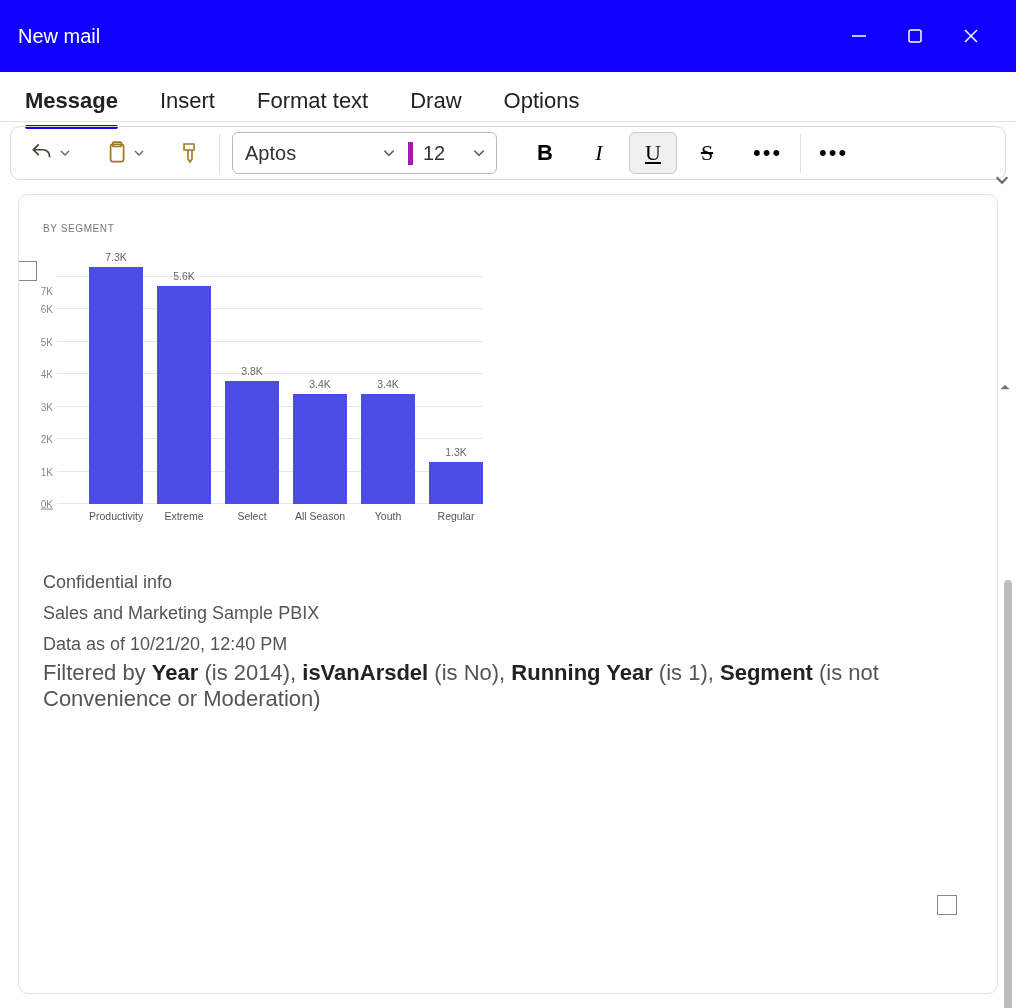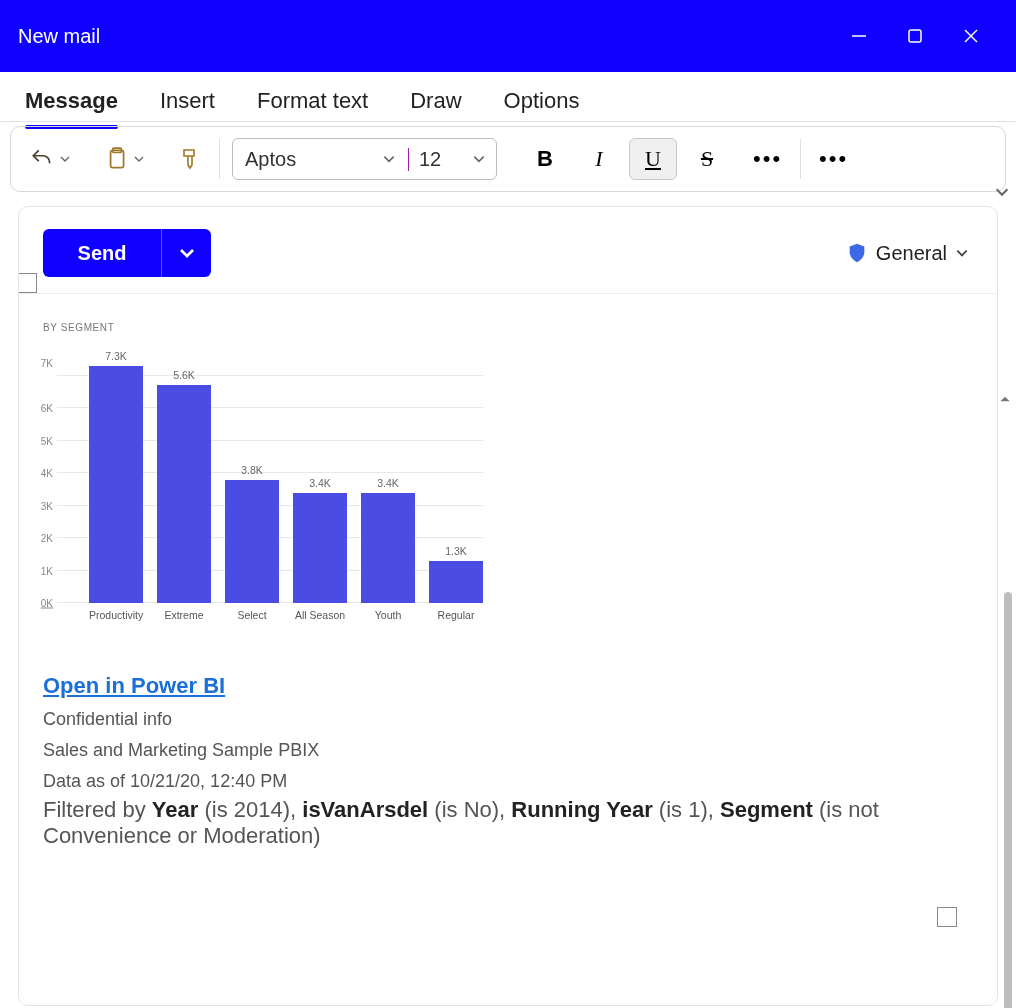--- a/index.html
+++ b/index.html
@@ -40,21 +40,21 @@
     height: 4px;
     background: #0f00ff;
     border-radius: 2px;
   }
 
   
   .ribbon-wrap { padding: 4px 10px 0 10px; position: relative; }
   .ribbon {
     border: 1px solid #d9d9d9;
     border-radius: 10px;
-    height: 66px;
+    height: 54px;
     display: flex;
     align-items: center;
     padding: 0 12px;
     gap: 6px;
   }
   .ribbon .sep { width: 1px; height: 40px; background: #e0e0e0; margin: 0 6px; }
   .rbtn { height: 40px; display: flex; align-items: center; justify-content: center; border-radius: 6px; padding: 0 6px; cursor: pointer; }
   .rbtn svg { display: block; }
   .chev-small { width:12px; height:12px; }
 
@@ -62,21 +62,21 @@
     border: 1px solid #bcbcbc;
     border-radius: 6px;
     height: 42px;
     display: flex;
     align-items: center;
     font-size: 20px;
     color: #333;
   }
   .font-name { width: 175px; padding: 0 12px; display:flex; align-items:center; }
   .font-name .chev, .font-size .chev { margin-left:auto; }
-  .font-size { width: 88px; padding: 0 10px; border-left: 1px solid #a21caf; display:flex; align-items:center;}
+  .font-size { width: 88px; padding: 0 10px; border-left: 5px solid #a21caf; display:flex; align-items:center;}
   .fmt-group { display:flex; gap:6px; margin-left:18px; }
   .fmt-btn { width:48px; height:42px; display:flex; align-items:center; justify-content:center; font-size:22px; font-family: "Times New Roman", serif; border-radius:6px; border:1px solid transparent;}
   .fmt-btn.bold { font-weight: bold; font-family: "Segoe UI", Arial, sans-serif; }
   .fmt-btn.italic { font-style: italic; }
   .fmt-btn.under { text-decoration: underline; }
   .fmt-btn.pressed { background:#f0f0f0; border-color:#c8c8c8;}
   .fmt-btn.strike { text-decoration: line-through; }
   .dots { letter-spacing: 2px; font-size:22px; }
 
   .ribbon-expand { position:absolute; right:2px; bottom:-12px; width:24px; height:24px; display:flex; align-items:center; justify-content:center; }
@@ -230,56 +230,37 @@
   </div>
   <div class="ribbon-expand">
     <svg width="16" height="16" viewBox="0 0 12 12">
         <path d="M2 4l4 4 4-4" fill="none" stroke="#666" stroke-width="1.6"></path>
       </svg>
   </div>
 </div>
 
 <div class="compose-wrap">
   <div class="compose">
-    <div class="compose-header">
-      <div class="send-split">
-        <div class="send-main">Send</div>
-        <div class="send-drop">
-          <svg width="18" height="18" viewBox="0 0 12 12">
-              <path d="M2 4l4 4 4-4" fill="none" stroke="#fff" stroke-width="1.8"></path>
-            </svg>
-        </div>
-      </div>
-      <div class="sensitivity">
-        <svg width="22" height="22" viewBox="0 0 24 24">
-            <path d="M12 2l8 3v6c0 5-3.5 9-8 11-4.5-2-8-6-8-11V5l8-3z" fill="#1a4fe0" opacity="0.85"></path>
-          </svg>
-        <span>General</span>
-        <svg width="14" height="14" viewBox="0 0 12 12">
-            <path d="M2 4l4 4 4-4" fill="none" stroke="#444" stroke-width="1.6"></path>
-          </svg>
-      </div>
-    </div>
 
     <div class="attach-placeholder"></div>
 
     <div class="body-area">
 
       <div class="chart-block">
         <div class="chart-sub">BY SEGMENT</div>
         <div class="chart-canvas">
           <div class="y-axis" id="y-axis" style="height: 260px;">
               <div class="y-tick" style="bottom: 0px; text-decoration: underline;">0K</div>
               <div class="y-tick" style="bottom: 32.5px;">1K</div>
               <div class="y-tick" style="bottom: 65px;">2K</div>
               <div class="y-tick" style="bottom: 97.5px;">3K</div>
               <div class="y-tick" style="bottom: 130px;">4K</div>
               <div class="y-tick" style="bottom: 162.5px;">5K</div>
               <div class="y-tick" style="bottom: 195px;">6K</div>
-              <div class="y-tick" style="bottom: 240px;">7K</div>
+              <div class="y-tick" style="bottom: 213px;">7K</div>
             </div>
           <div class="plot" style="height: 260px;">
             <div class="gridlines" id="gridlines">
                 <div class="gridline" style="bottom: 0px;"></div>
                 <div class="gridline" style="bottom: 32.5px;"></div>
                 <div class="gridline" style="bottom: 65px;"></div>
                 <div class="gridline" style="bottom: 97.5px;"></div>
                 <div class="gridline" style="bottom: 130px;"></div>
                 <div class="gridline" style="bottom: 162.5px;"></div>
                 <div class="gridline" style="bottom: 195px;"></div>
@@ -315,21 +296,20 @@
                   <div class="bar-value">1.3K</div>
                   <div class="bar" style="height: 42.25px;"></div>
                   <div class="bar-label">Regular</div>
                 </div>
               </div>
           </div>
         </div>
         <div class="x-axis-space"></div>
       </div>
 
-      <a class="link-powerbi">Open in Power BI</a>
       <div class="meta-line">Confidential info</div>
       <div class="meta-line">Sales and Marketing Sample PBIX</div>
       <div class="meta-line">Data as of 10/21/20, 12:40 PM</div>
       <div class="filter-line" id="filter-line">Filtered by <b>Year</b> (is 2014), <b>isVanArsdel</b> (is No), <b>Running Year</b> (is 1), <b>Segment</b> (is not Convenience or Moderation)</div>
 
       <div class="trailing-box"></div>
 
     </div>
   </div>
 

